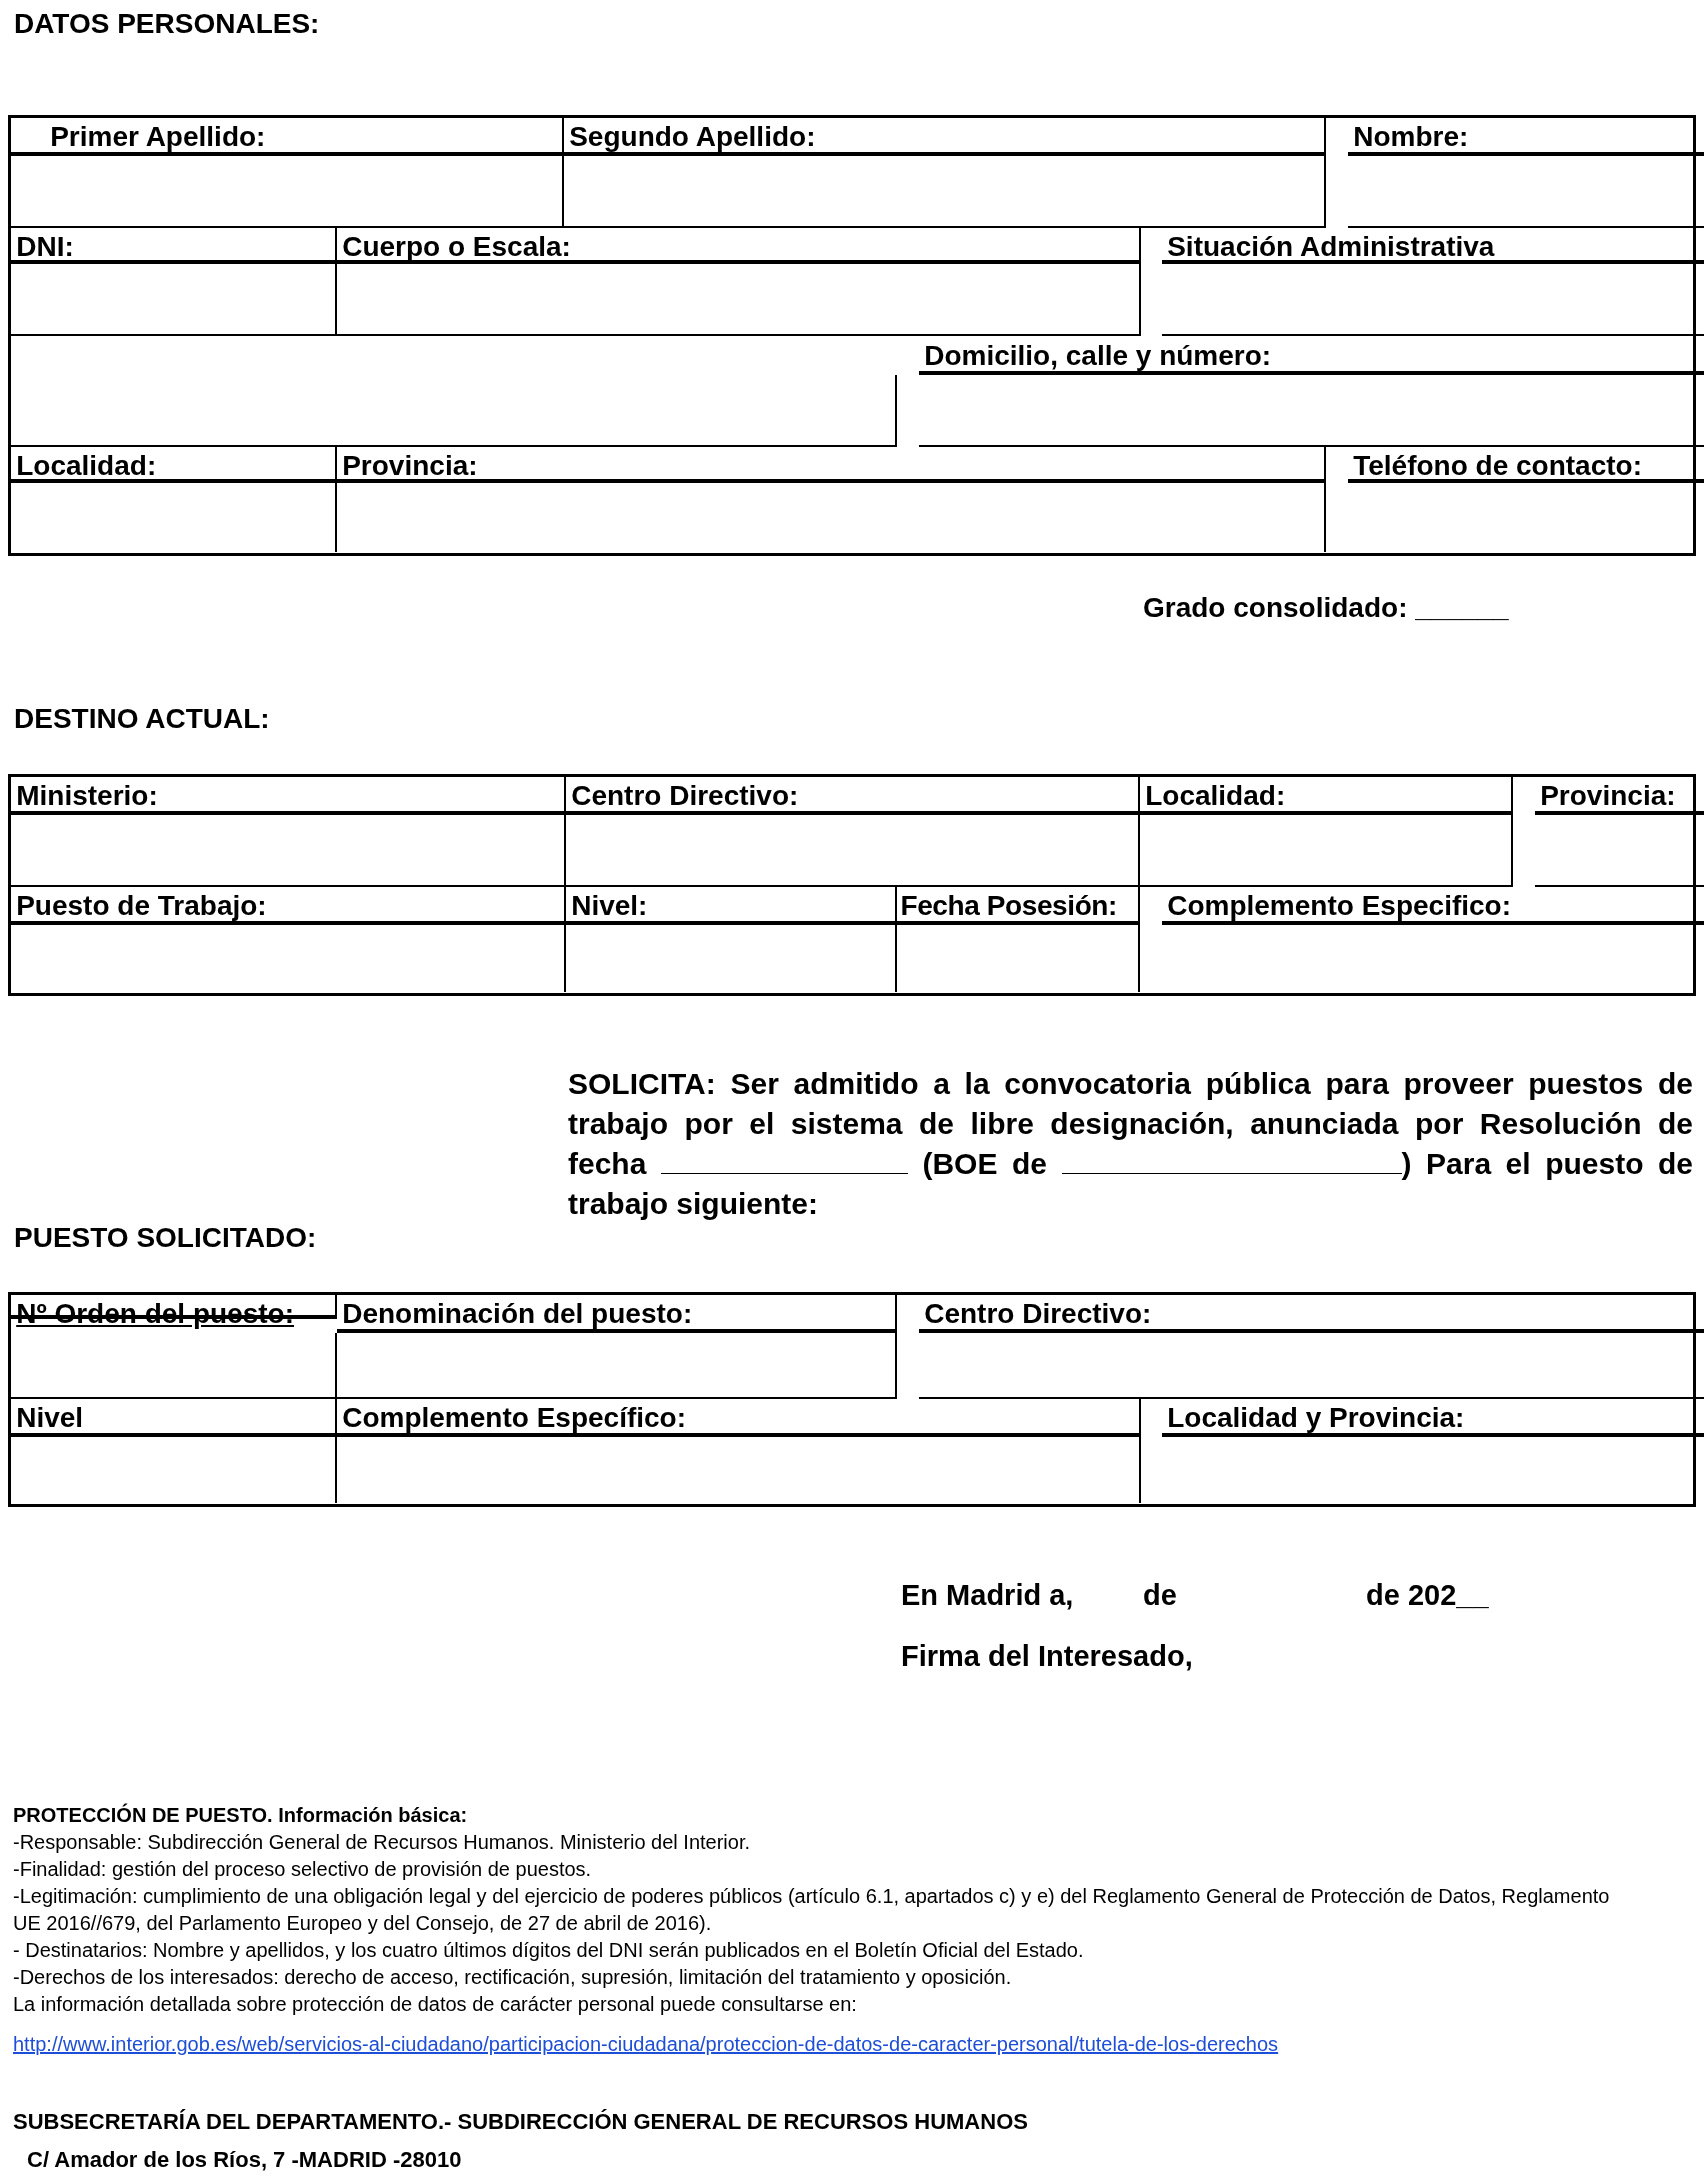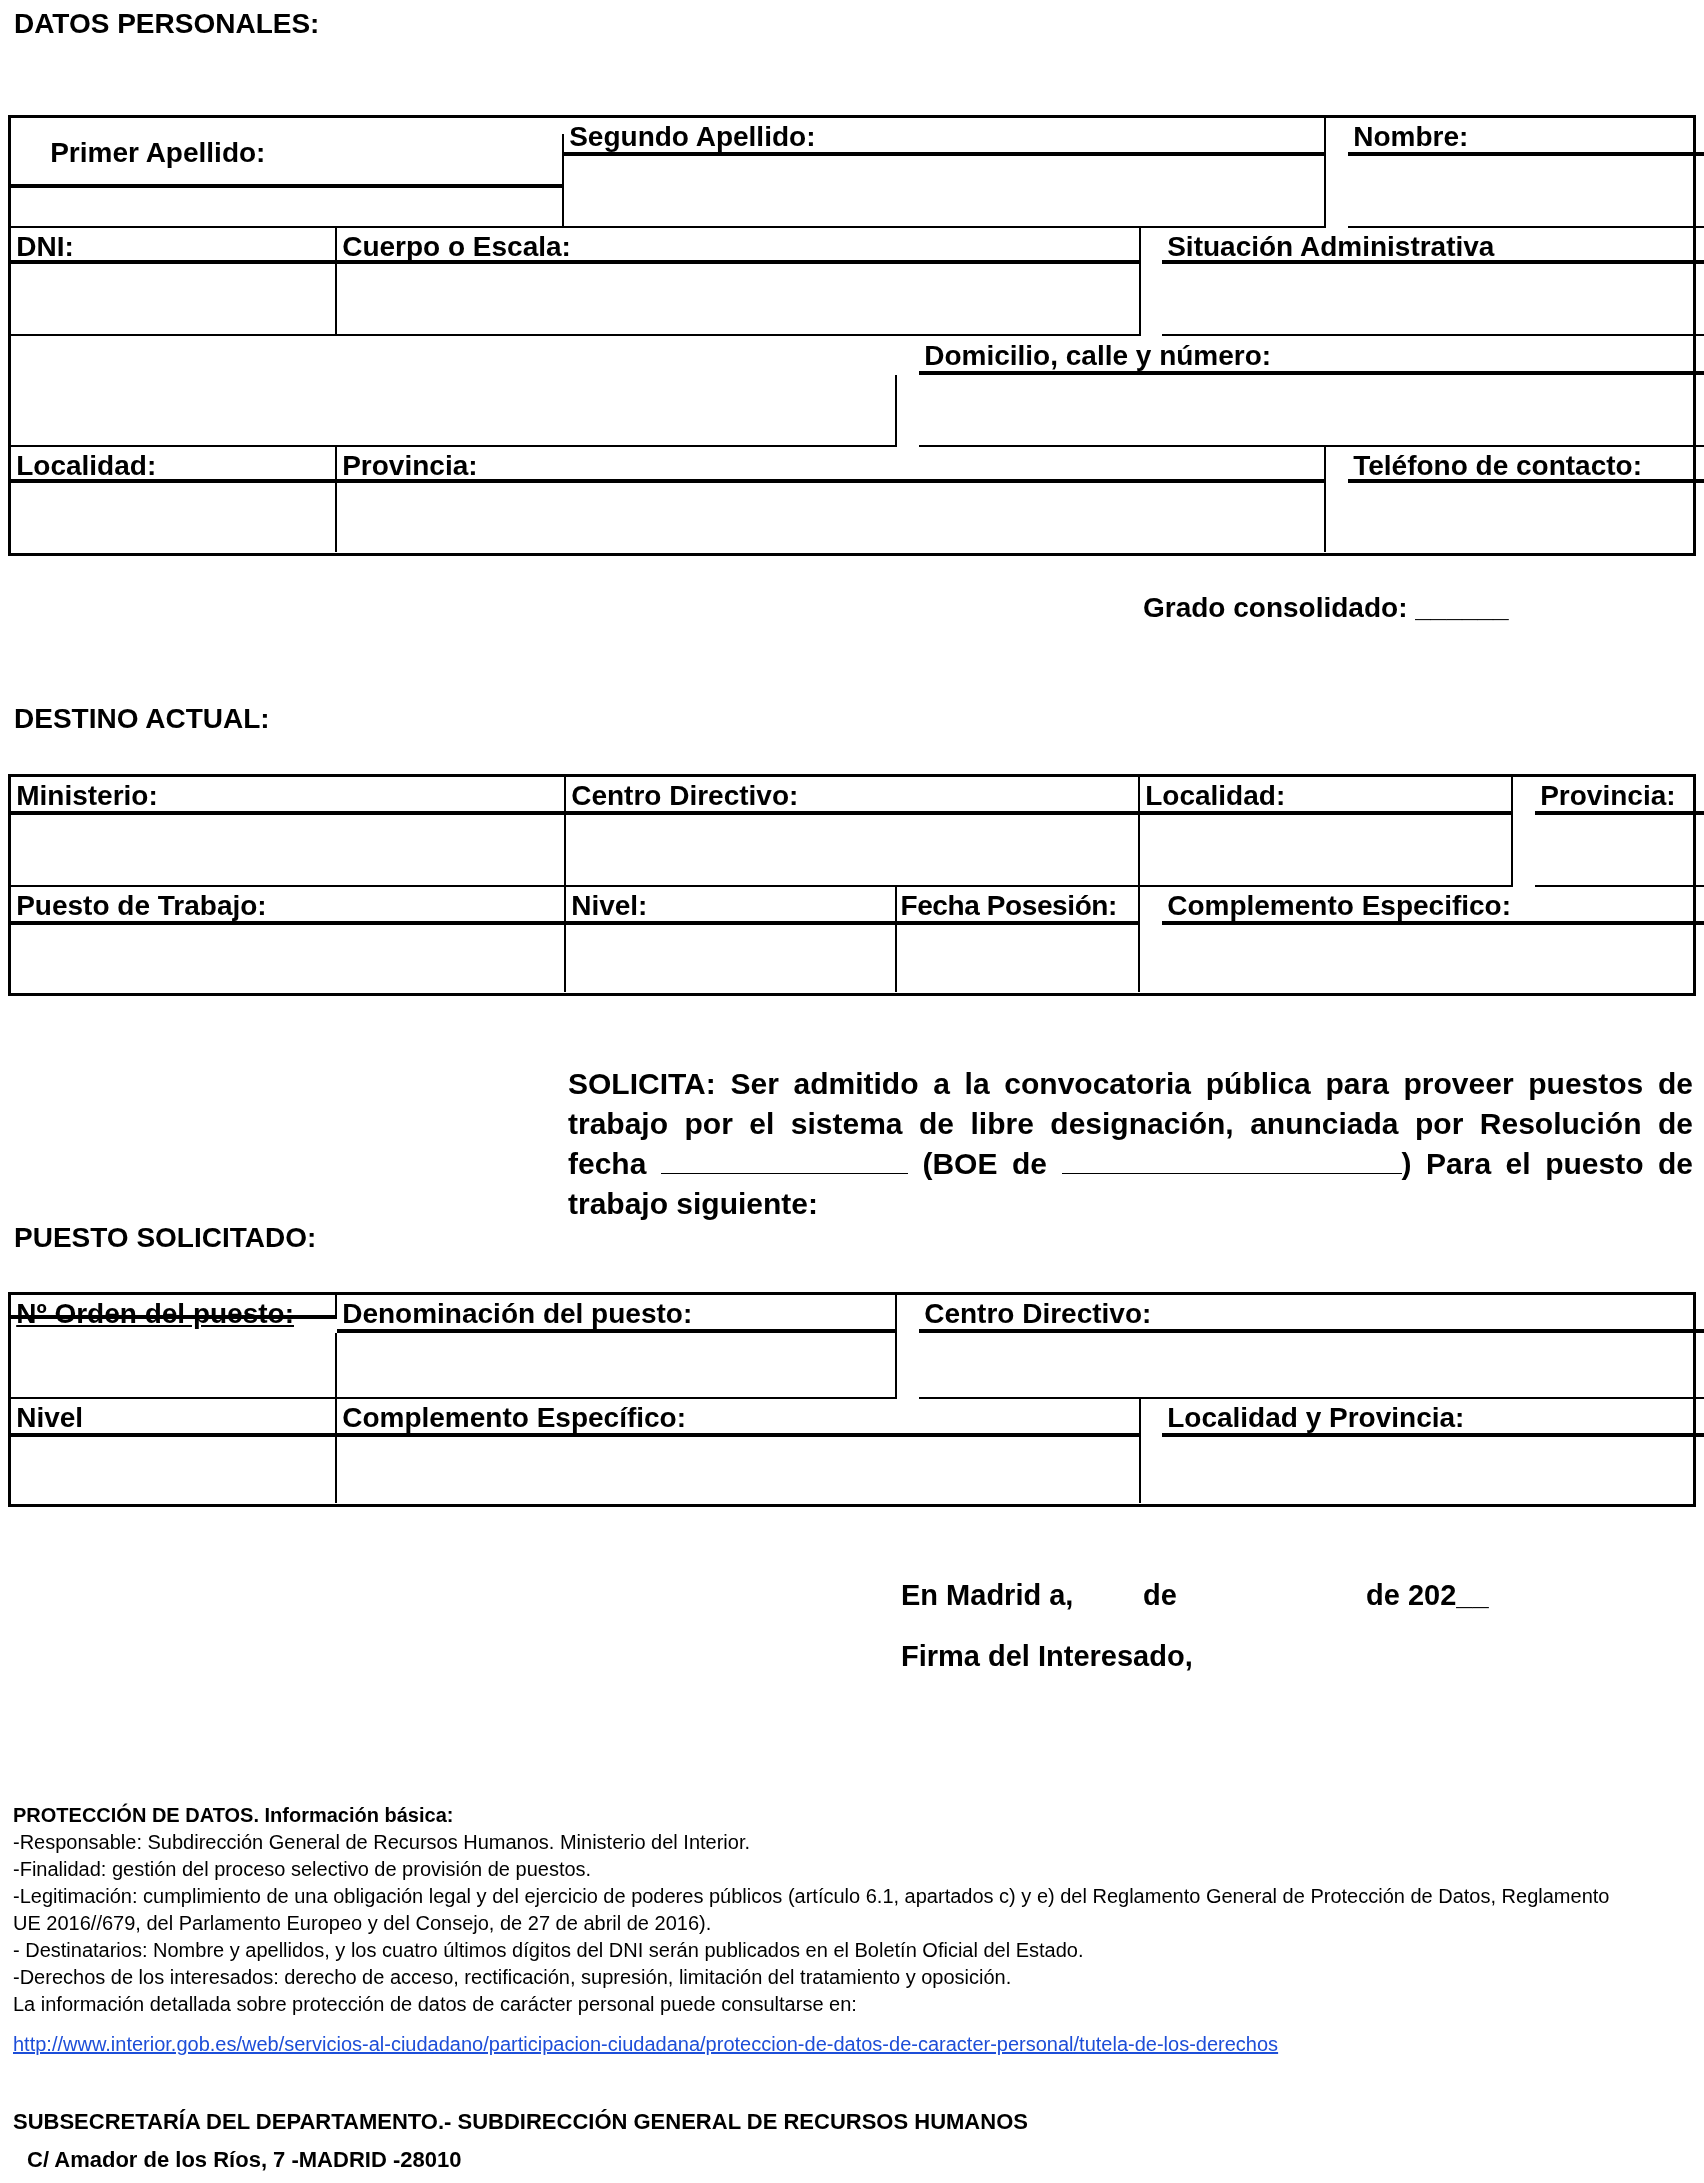--- a/index.html
+++ b/index.html
@@ -22,21 +22,21 @@
   .foot { font-weight:bold; font-size:22px; }
   input.fill { position:absolute; inset:0; border:none; background:transparent; width:100%; height:100%; box-sizing:border-box; font-size:23px; padding:0 6.6px; font-family:"Liberation Sans", sans-serif; }
 </style>
 </head>
 <body>
 
 <div class="abs h1" style="left:14px; top:8.2px;">DATOS PERSONALES:</div>
 
 <div class="grid" style="top:115px; height:441px;">
 
-  <div class="cell lbl lblrow" style="left:0; top:16px; width:553px; height:54px;padding-left:39px;">Primer Apellido:</div>
+  <div class="cell lbl lblrow" style="left:0; top:0; width:553px; height:38px;padding-left:39px;">Primer Apellido:</div>
   <div class="cell lbl lblrow" style="left:553px; top:0; width:762px; height:38px;">Segundo Apellido:</div>
   <div class="cell lbl lblrow last" style="left:1315px; top:0; width:370px; height:38px;">Nombre:</div>
 
   <div class="cell" style="left:0; top:38px; width:553px; height:72px;">
       <input class="fill" style="">
     </div>
   <div class="cell" style="left:553px; top:38px; width:762px; height:72px;">
       <input class="fill" style="">
     </div>
   <div class="cell last" style="left:1315px; top:38px; width:370px; height:72px;">
@@ -161,21 +161,21 @@
       <input class="fill" style="">
     </div>
 </div>
 
 <div class="abs sig" style="left:901px; top:1579px;">En Madrid a,</div>
 <div class="abs sig" style="left:1143px; top:1579px;">de</div>
 <div class="abs sig" style="left:1366px; top:1579px;">de 202__</div>
 <div class="abs sig" style="left:901px; top:1640px;">Firma del Interesado,</div>
 
 <div class="pd" style="top:1802px;">
-  <div class="b">PROTECCIÓN DE DATOS. Información básica:</div>
+  <div class="b">PROTECCIÓN DE PUESTO. Información básica:</div>
   <div>-Responsable: Subdirección General de Recursos Humanos. Ministerio del Interior.</div>
   <div>-Finalidad: gestión del proceso selectivo de provisión de puestos.</div>
   <div>-Legitimación: cumplimiento de una obligación legal y del ejercicio de poderes públicos (artículo 6.1, apartados c) y e) del Reglamento General de Protección de Datos, Reglamento</div>
   <div>UE 2016//679, del Parlamento Europeo y del Consejo, de 27 de abril de 2016).</div>
   <div>- Destinatarios: Nombre y apellidos, y los cuatro últimos dígitos del DNI serán publicados en el Boletín Oficial del Estado.</div>
   <div>-Derechos de los interesados: derecho de acceso, rectificación, supresión, limitación del tratamiento y oposición.</div>
   <div>La información detallada sobre protección de datos de carácter personal puede consultarse en:</div>
 </div>
 
 <a class="abs link" style="left:13px; top:2033px;">http://www.interior.gob.es/web/servicios-al-ciudadano/participacion-ciudadana/proteccion-de-datos-de-caracter-personal/tutela-de-los-derechos</a>

